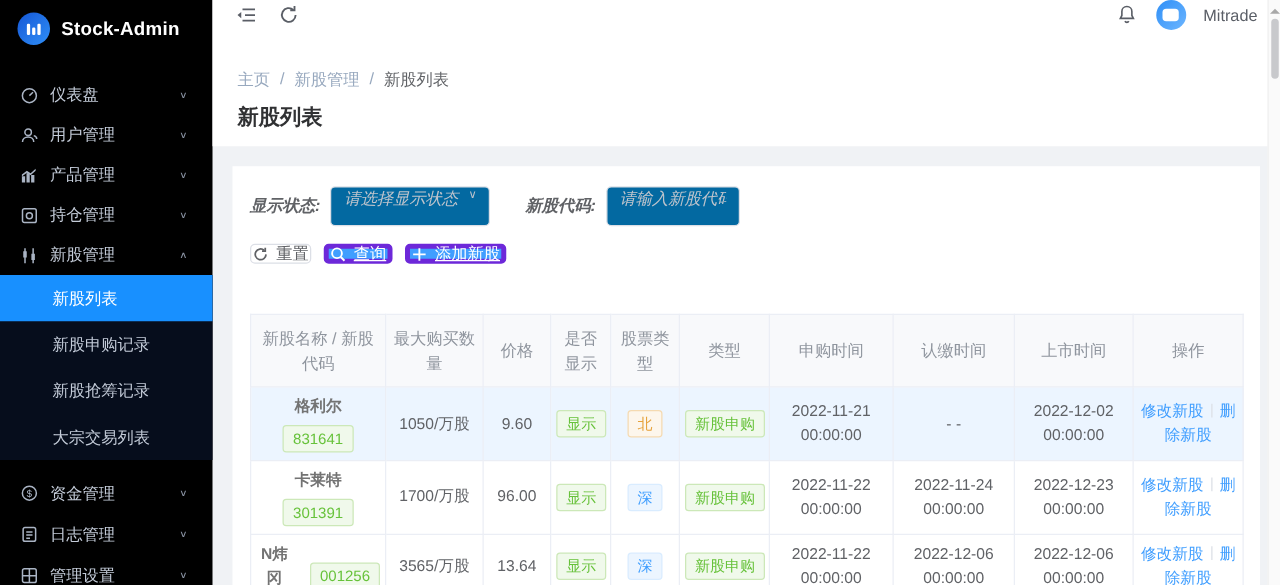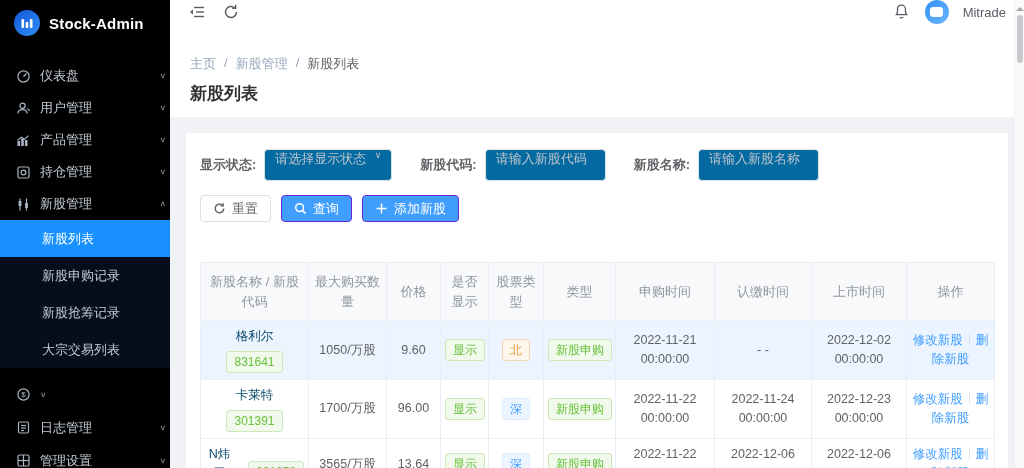--- a/index.html
+++ b/index.html
@@ -5,21 +5,21 @@
   * { margin:0; padding:0; box-sizing:border-box; }
   html,body { width:1024px; height:468px; overflow:hidden; }
   body { font-family:"Liberation Sans","DejaVu Sans",sans-serif; font-size:13px; color:#606266; background:#f0f2f5; }
   .app { width:1024px; height:468px; display:flex; position:relative; }
 
   
   .sidebar { width:170px; height:100%; background:#000000; flex:0 0 170px; color:#c3cbd8; }
   .logo { display:flex; align-items:center; gap:9px; padding:11px 0 11px 14px; height:46px; }
   .logo-badge { width:26px; height:26px; border-radius:50%; background:linear-gradient(135deg,#1557d6,#2f8ff7); display:flex; align-items:center; justify-content:center; }
   .logo-title { color:#fff; font-weight:bold; font-size:15px; letter-spacing:.2px; }
-  .menu-item { display:flex; align-items:center; height:32px; padding:0 4px 0 16px; cursor:pointer; font-size:13px; color:#c3cbd8; }
+  .menu-item { display:flex; align-items:center; height:32px; padding:0 20px 0 16px; cursor:pointer; font-size:13px; color:#c3cbd8; }
   .menu-item .mi-icon { width:15px; height:15px; margin-right:9px; display:inline-flex; color:#aab4c4; }
   .menu-item .mi-label { flex:1; }
   .menu-item .chev { font-size:9px; color:#8a93a3; transform:scaleY(.8); }
   .submenu { background:#060d1c; }
   .sub-item { height:37px; display:flex; align-items:center; padding-left:42px; font-size:13px; color:#c3cbd8; cursor:pointer; }
   .sub-item.active { background:#1890ff; color:#fff; }
   .menu-item.bottom { height:33px; }
 
   
   .main { flex:1; display:flex; flex-direction:column; min-width:0; }
@@ -32,45 +32,45 @@
   .username { color:#5a5e66; font-size:13px; }
   .strip { height:4px; background:#f0f2f5; }
   .pagehead { background:#fff; padding:10px 20px 12px; }
   .breadcrumb { font-size:13px; color:#97a8be; display:flex; gap:8px;margin-top:21px; }
   .breadcrumb .crumb { cursor:pointer; }
   .breadcrumb .crumb.last { color:#606266; cursor:default; }
   .page-title { margin-top:9px; font-size:17px; font-weight:bold; color:#303133; }
 
   .card { margin:16px 16px 0; background:#fff; padding:16px 14px; flex:1; }
   .filters { display:flex; align-items:center; gap:28px; }
-  .fgroup { display:flex; align-items:center; gap:8px; }
+  .fgroup { display:flex; align-items:center; gap:8px;font-style:italic; }
   .flabel { font-weight:600; color:#606266; font-size:13px; white-space:nowrap; }
   .control { height:32px; border:1px solid #dcdfe6; border-radius:4px; background:#0369a1; display:flex; align-items:flex-start; padding:0 10px; color:#bfc4cc; font-size:13px; }
   .control .ph { flex:1; overflow:hidden; white-space:nowrap; }
   .sel { width:128px; }
-  .inp { width:121px; }
+  .inp { width:107px; }
   .sel .selchev { font-size:9px; color:#c0c4cc; margin-left:6px; }
 
   .btnrow { margin-top:6px; display:flex; align-items:center; gap:10px; padding-top:8px; }
-  .btn { height:27px; border-radius:4px; display:inline-flex; align-items:center; gap:6px; padding:0 12px; font-size:13px; cursor:pointer; }
+  .btn { height:16px; border-radius:4px; display:inline-flex; align-items:center; gap:6px; padding:0 1px; font-size:13px; cursor:pointer; }
   .btn-plain { background:#fff; border:1px solid #dcdfe6; color:#606266; }
-  .btn-primary { background:#409eff; border:1px solid #6d28d9; color:#fff; }
+  .btn-primary { background:#409eff; border:4px solid #6d28d9; color:#fff;text-decoration:underline; }
   .bicon { width:13px; height:13px; display:inline-flex; }
 
   table { border-collapse:collapse; table-layout:fixed; width:100%; margin-top:40px; }
   th, td { border:1px solid #ebeef5; text-align:center; vertical-align:middle; }
   th { background:#f8f9fb; color:#8f959e; font-weight:500; font-size:13px; height:58px; padding:6px 6px; line-height:1.5; }
   td { height:52px; font-size:12.5px; color:#606266; padding:6px 4px; line-height:1.5; }
   tr.highlight td { background:#ecf5ff; }
   .time { white-space:pre-line; }
   .tag { display:inline-block; font-size:12px; line-height:1; padding:4px 7px; border-radius:3px; border:1px solid; white-space:nowrap; }
   .tag-green { background:#f0f9eb; border-color:#cce8b8; color:#67c23a; }
   .tag-warn { background:#fdf6ec; border-color:#f5dab1; color:#e6a23c; }
   .tag-blue { background:#ecf5ff; border-color:#d9ecff; color:#409eff; }
-  .stock-name { color:#0c4a6e; }
+  .stock-name { color:#737373;font-weight:bold; }
   .code-tag { margin-top:5px; }
   .inline-name { display:inline-flex; align-items:flex-end; gap:14px; justify-content:center; }
   .oplink { color:#409eff; cursor:pointer; }
   .opdiv { display:inline-block; width:1px; height:11px; background:#dcdfe6; margin:0 6px; vertical-align:-1px; }
 
   
   .scrollbar { position:absolute; right:0; top:0; width:10px; height:468px; background:#fafafa; border-left:1px solid #f0f0f0; }
   .sb-arrow { width:0; height:0; border:4px solid transparent; border-bottom-color:#a8a8a8; margin:3px auto 4px; }
   .sb-thumb { width:6px; height:48px; background:#c8c9cc; border-radius:3px; margin:0 auto; }
 </style>
@@ -162,20 +162,21 @@
         </div>
     </div>
 
     <div class="menu-item bottom" style="margin-top:10px">
       <span class="mi-icon">
           <svg width="15" height="15" viewBox="0 0 15 15" fill="none" stroke="currentColor" stroke-width="1.2">
             <circle cx="7.5" cy="7.5" r="5.6"></circle>
             <text x="7.5" y="10.4" text-anchor="middle" font-size="8" fill="currentColor" stroke="none">$</text>
           </svg>
         </span>
+      <span class="mi-label">资金管理</span>
       <span class="chev">∨</span>
     </div>
     <div class="menu-item bottom">
       <span class="mi-icon">
           <svg width="15" height="15" viewBox="0 0 15 15" fill="none" stroke="currentColor" stroke-width="1.2">
             <rect x="2.5" y="2" width="10" height="11" rx="1.5"></rect>
             <line x1="5" y1="5.5" x2="10" y2="5.5"></line>
             <line x1="5" y1="8" x2="10" y2="8"></line>
             <line x1="5" y1="10.5" x2="8" y2="10.5"></line>
           </svg>
@@ -248,26 +249,20 @@
           <span class="flabel">显示状态:</span>
           <div class="control sel">
             <span class="ph">请选择显示状态</span>
             <span class="selchev">∨</span>
           </div>
         </div>
         <div class="fgroup">
           <span class="flabel">新股代码:</span>
           <div class="control inp">
             <span class="ph">请输入新股代码</span>
-          </div>
-        </div>
-        <div class="fgroup">
-          <span class="flabel">新股名称:</span>
-          <div class="control inp">
-            <span class="ph">请输入新股名称</span>
           </div>
         </div>
       </div>
 
       <div class="btnrow">
         <div class="btn btn-plain">
           <span class="bicon">
               <svg width="13" height="13" viewBox="0 0 13 13" fill="none" stroke="currentColor" stroke-width="1.4">
                 <path d="M10.8 6.5a4.3 4.3 0 1 1-1.4-3.2"></path>
                 <path d="M10.2 1.2v2.6H7.6" fill="none"></path>

